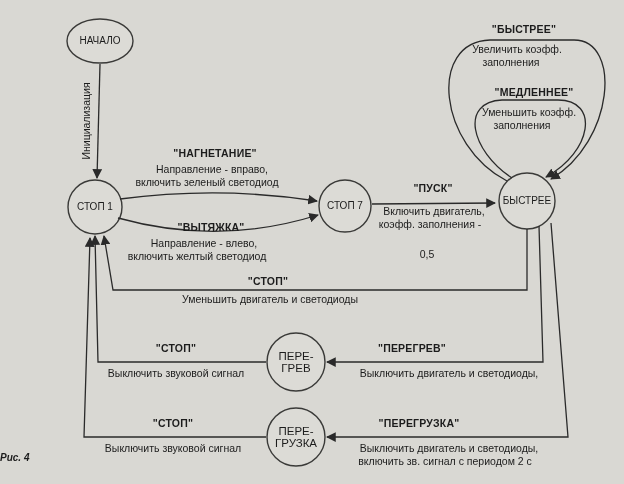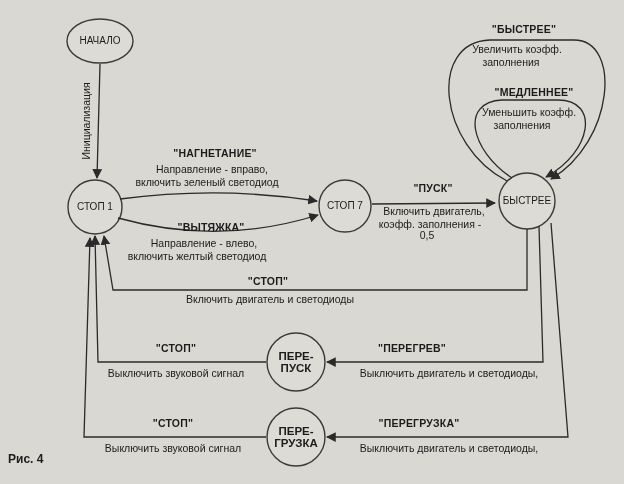--- a/index.html
+++ b/index.html
@@ -9,25 +9,25 @@
     font-family:"Liberation Sans",sans-serif;
     color:#1c1c1c;overflow:hidden;
   }
   .page svg{position:absolute;left:0;top:0;}
   .t{
     position:absolute;transform:translate(-50%,-50%);
     white-space:nowrap;font-size:10.5px;line-height:12px;text-align:center;
   }
   .ev{font-weight:700;letter-spacing:.2px;}
   .state{font-size:10px;}
-  .state2{font-size:11.5px;line-height:12px;font-weight:bold;}
+  .state2{font-size:11.5px;line-height:12px;}
   .vert{transform:translate(-50%,-50%) rotate(-90deg);}
   .caption{
-    position:absolute;left:8px;top:452px;
-    font-size:12px;font-weight:700;
+    position:absolute;left:0;top:452px;
+    font-size:10px;font-weight:700;font-style:italic;
   }
 </style>
 </head>
 <body>
 
 <div class="page">
 
   <svg width="624" height="484" viewBox="0 0 624 484">
     <defs>
       <marker id="arrow" viewBox="0 0 10 10" refX="9" refY="5" markerWidth="7.5" markerHeight="7.5" orient="auto">
@@ -58,59 +58,60 @@
       <path d="M 266 437 L 84 437 L 90 238" marker-end="url(#arrow)"></path>
     </g>
   </svg>
 
   <div class="t state" style="left:100px;top:41px">НАЧАЛО</div>
   <div class="t state" style="left:95px;top:207px">СТОП 1</div>
   <div class="t state" style="left:345px;top:206px">СТОП 7</div>
   <div class="t state" style="left:527px;top:201px">БЫСТРЕЕ</div>
   <div class="t state2" style="left:296px;top:362px">
     <div>ПЕРЕ-</div>
-    <div>ПУСК</div>
+    <div>ГРЕВ</div>
   </div>
   <div class="t state2" style="left:296px;top:437px">
     <div>ПЕРЕ-</div>
     <div>ГРУЗКА</div>
   </div>
 
   <div class="t vert" style="left:86px;top:121px">Инициализация</div>
 
   <div class="t ev" style="left:215px;top:153px">"НАГНЕТАНИЕ"</div>
   <div class="t" style="left:212px;top:169px">Направление - вправо,</div>
   <div class="t" style="left:207px;top:182px">включить зеленый светодиод</div>
 
   <div class="t ev" style="left:211px;top:227px">"ВЫТЯЖКА"</div>
   <div class="t" style="left:197px;top:256px">включить желтый светодиод</div>
   <div class="t" style="left:204px;top:243px">Направление - влево,</div>
 
   <div class="t ev" style="left:433px;top:188px">"ПУСК"</div>
   <div class="t" style="left:430px;top:224px">коэфф. заполнения -</div>
   <div class="t" style="left:434px;top:211px">Включить двигатель,</div>
-  <div class="t" style="left:427px;top:235px">0,5</div>
+  <div class="t" style="left:427px;top:254px">0,5</div>
 
   <div class="t ev" style="left:524px;top:29px">"БЫСТРЕЕ"</div>
   <div class="t" style="left:517px;top:49px">Увеличить коэфф.</div>
   <div class="t" style="left:511px;top:62px">заполнения</div>
 
   <div class="t ev" style="left:534px;top:92px">"МЕДЛЕННЕЕ"</div>
   <div class="t" style="left:529px;top:112px">Уменьшить коэфф.</div>
   <div class="t" style="left:522px;top:125px">заполнения</div>
 
   <div class="t ev" style="left:268px;top:281px">"СТОП"</div>
-  <div class="t" style="left:270px;top:299px">Включить двигатель и светодиоды</div>
+  <div class="t" style="left:270px;top:299px">Уменьшить двигатель и светодиоды</div>
 
   <div class="t ev" style="left:412px;top:348px">"ПЕРЕГРЕВ"</div>
   <div class="t" style="left:449px;top:373px">Выключить двигатель и светодиоды,</div>
 
   <div class="t ev" style="left:176px;top:348px">"СТОП"</div>
   <div class="t" style="left:176px;top:373px">Выключить звуковой сигнал</div>
 
   <div class="t ev" style="left:419px;top:423px">"ПЕРЕГРУЗКА"</div>
   <div class="t" style="left:449px;top:448px">Выключить двигатель и светодиоды,</div>
+  <div class="t" style="left:445px;top:461px">включить зв. сигнал с периодом 2 с</div>
 
   <div class="t ev" style="left:173px;top:423px">"СТОП"</div>
   <div class="t" style="left:173px;top:448px">Выключить звуковой сигнал</div>
 
   <div class="caption">Рис. 4</div>
 </div>
 
 </body></html>

